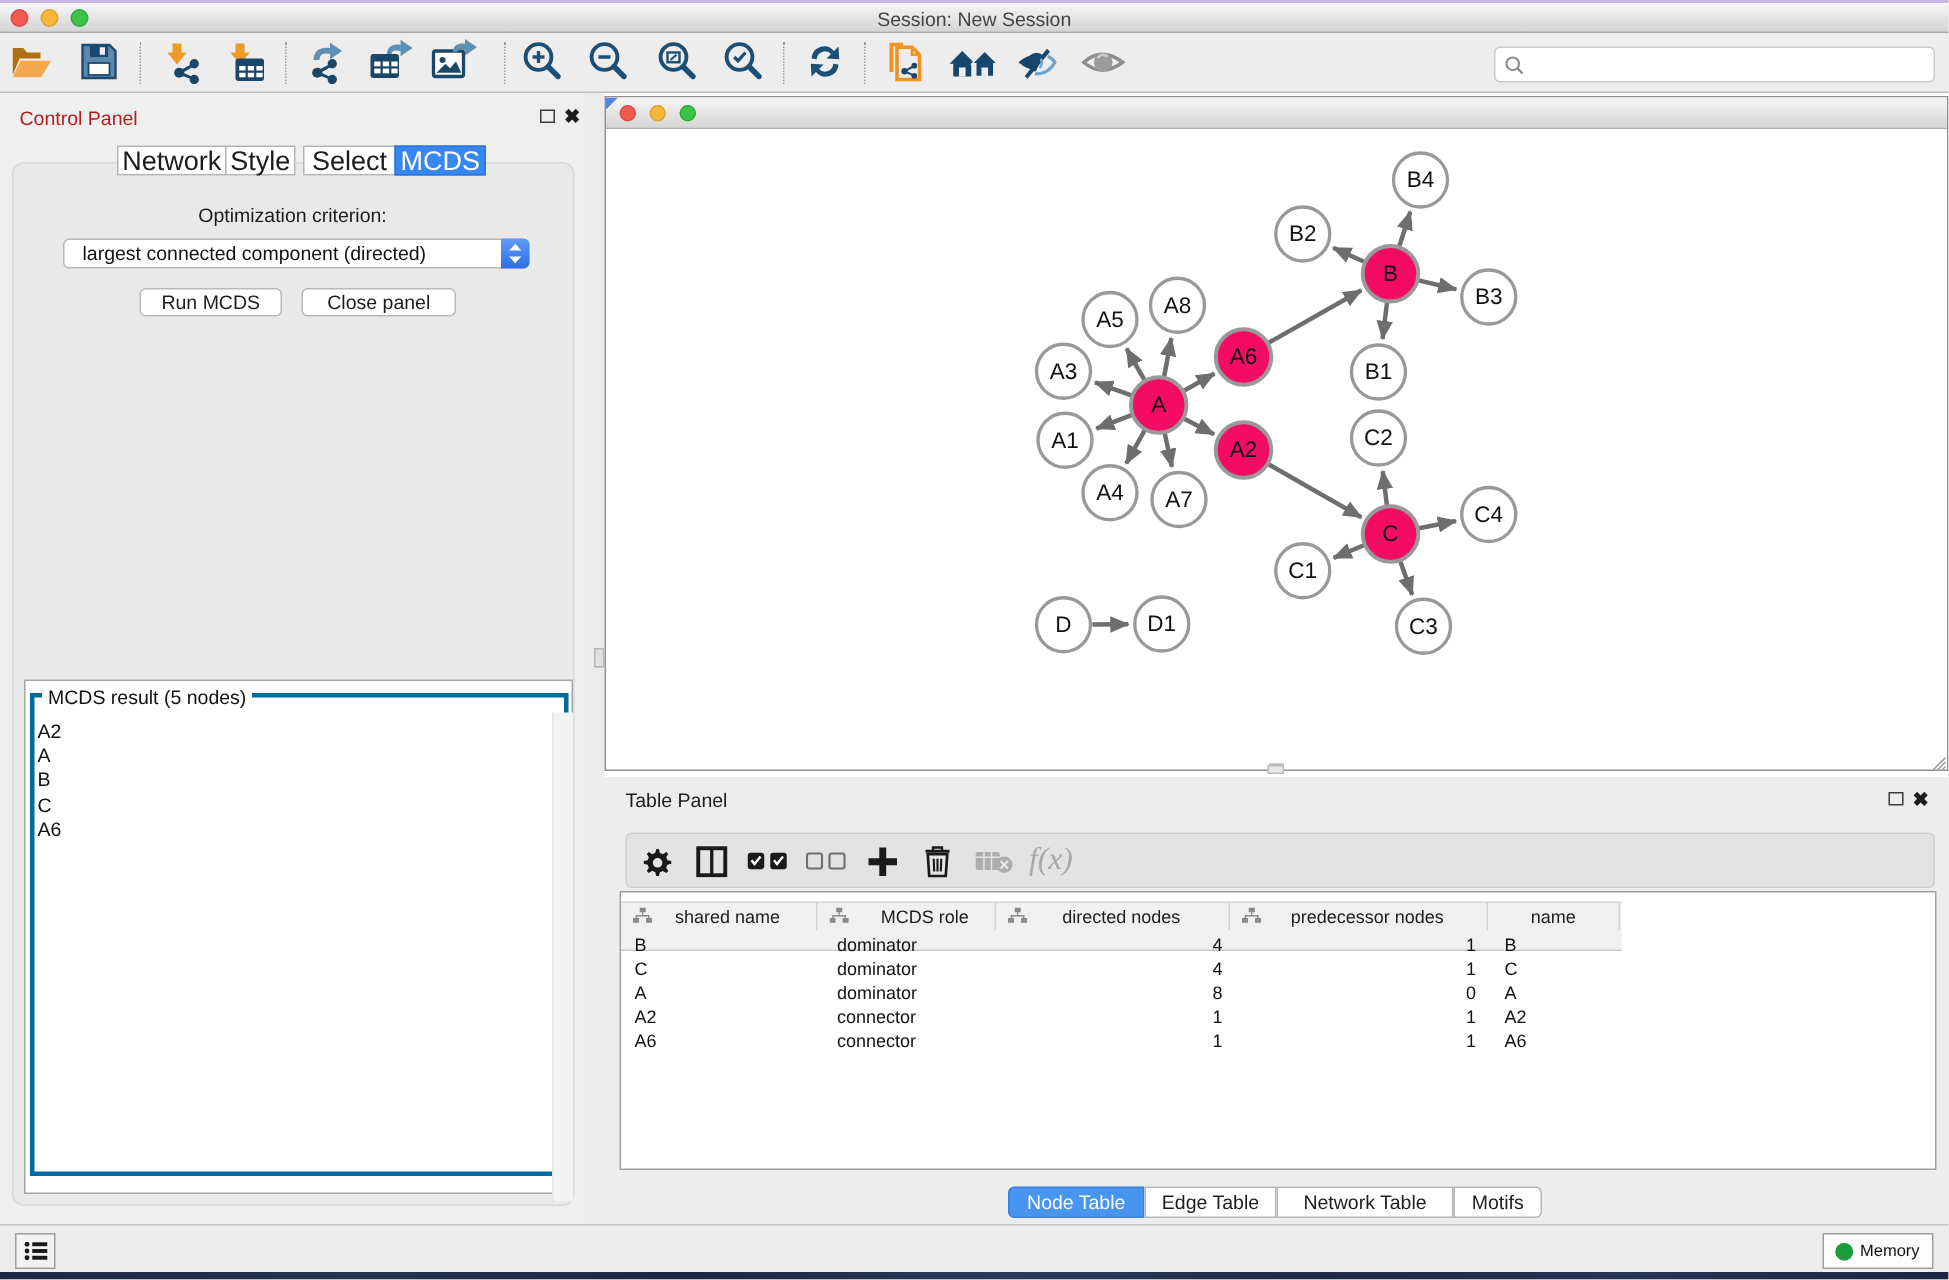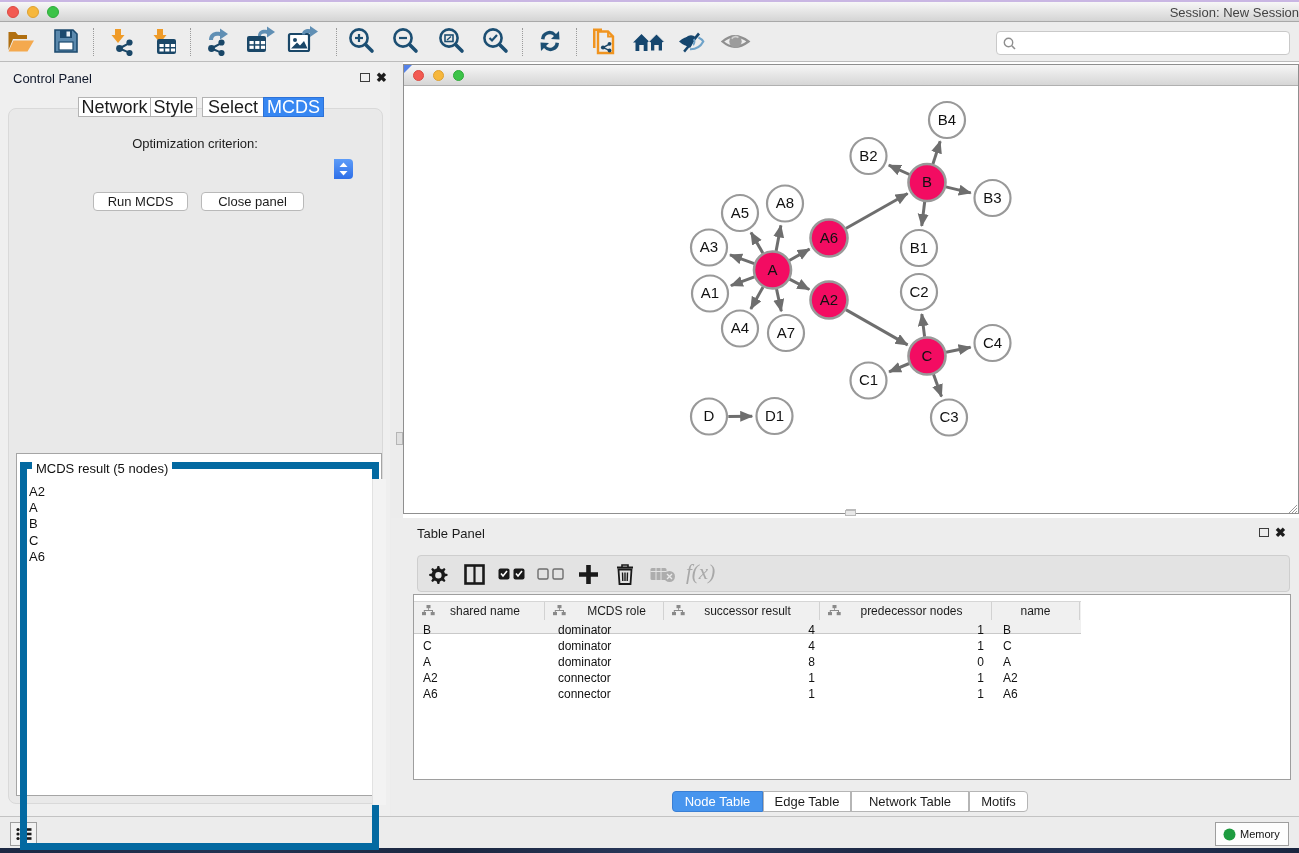--- a/index.html
+++ b/index.html
@@ -2,38 +2,38 @@
 <html><head><meta charset="utf-8">
 <style>
 *{margin:0;padding:0;box-sizing:border-box}
 html,body{width:1299px;height:853px;overflow:hidden}
 body{font-family:"Liberation Sans",sans-serif;background:#ececec;position:relative}
 .abs{position:absolute}
 
 #lav{left:0;top:0;width:1299px;height:2px;background:#c9b6e3}
 #titlebar{left:0;top:2px;width:1299px;height:20px;background:linear-gradient(#f7f7f7,#d4d4d4);border-bottom:1px solid #a9a9a9}
 .tl{position:absolute;border-radius:50%}
-#title{left:0;top:5px;width:1299px;text-align:right;font-size:13px;color:#434343}
+#title{left:0;top:5px;width:1299px;text-align:center;font-size:13px;color:#434343}
 #toolbar{left:0;top:23px;width:1299px;height:39px;background:#ededed;border-bottom:1px solid #bcbcbc}
 .sep{position:absolute;top:5px;height:28px;width:0;border-left:1px dotted #9b9b9b}
 .ticon{position:absolute;top:3px}
 #search{left:996px;top:8px;width:294px;height:24px;background:#fff;border:1px solid #c9c9c9;border-radius:4px}
 
 #leftpanel{left:0;top:62px;width:390px;height:754px;background:#efefef}
-#cptitle{left:13px;top:9px;font-size:13px;color:#0f172a}
+#cptitle{left:13px;top:9px;font-size:13px;color:#b91c1c}
 .wsq{position:absolute;width:10px;height:9px;border:1.5px solid #3c3c3c}
 .wx{position:absolute;font-size:13px;font-weight:bold;color:#1c1c1c}
 .tab{position:absolute;z-index:3;top:35px;height:20px;background:#fff;border:1px solid #b3b3b3;font-size:18px;color:#1c1c1c;text-align:center;line-height:18px}
 #innerpanel{z-index:1;left:8px;top:46px;width:375px;height:696px;background:#e9e9e9;border:1px solid #d9d9d9;border-radius:8px}
 #optlabel{z-index:2;left:0;top:74px;width:390px;text-align:center;font-size:13px;color:#1c1c1c}
 #combo{z-index:2;left:42px;top:97px;width:311px;height:20px;background:#fff;border:1px solid #b9b9b9;border-radius:4px;font-size:13px;color:#111;padding-left:12px;line-height:18px}
 #stepper{z-index:2;left:334px;top:97px;width:19px;height:20px;background:linear-gradient(#5d9cf8,#2e6fe8);border-radius:0 4px 4px 0}
 .btn{position:absolute;z-index:2;top:130px;height:19px;background:#fff;border:1px solid #b9b9b9;border-radius:4px;font-size:13px;color:#1c1c1c;text-align:center;line-height:17px}
 #resultbox{z-index:2;left:16px;top:391px;width:366px;height:343px;background:#fff;border:1px solid #a5a5a5}
-#fieldset{left:3px;top:8px;width:359px;height:388px;border:7px solid #0369a1}
+#fieldset{left:3px;top:8px;width:359px;height:322px;border:3px solid #0369a1}
 #fslabel{left:5px;top:-8px;background:#fff;padding:0 4px;font-size:13px;color:#111}
 #mcdslist{left:2px;top:15px;font-size:13px;color:#111;line-height:16.2px}
 #gutter{left:345px;top:10px;width:14px;height:326px;background:#f3f3f3;border-left:1px solid #e2e2e2}
 
 #desktop{left:403px;top:62px;width:896px;height:456px;background:#fff}
 #netwin{left:403px;top:64px;width:896px;height:450px;background:#fff;border:1px solid #8f8f8f}
 #nettitle{left:0;top:0;width:894px;height:21px;background:linear-gradient(#f6f6f6,#d6d6d6);border-bottom:1px solid #b0b0b0}
 #netname{left:0;top:4px;width:894px;text-align:center;font-size:13px;color:#2e2e2e}
 #graph{left:0;top:21px}
 #graph text{font-size:15px;fill:#111;text-anchor:middle;dominant-baseline:middle;font-family:"Liberation Sans",sans-serif}
@@ -202,20 +202,21 @@
 <div class="abs" id="leftpanel">
   <div class="abs" id="cptitle">Control Panel</div>
   <div class="wsq" style="left:360px;top:11px"></div>
   <div class="wx" style="left:376px;top:8px">✖</div>
   <div class="tab" style="left:78px;width:73px">Network</div>
   <div class="tab" style="left:150px;width:47px">Style</div>
   <div class="tab" style="left:202px;width:62px">Select</div>
   <div class="tab" style="left:263px;width:61px;background:#3787f2;border-color:#2d72d8;color:#fff">MCDS</div>
   <div class="abs" id="innerpanel"></div>
   <div class="abs" id="optlabel">Optimization criterion:</div>
+  <div class="abs" id="combo">largest connected component (directed)</div>
   <div class="abs" id="stepper">
       <svg style="position:absolute;left:3px;top:2px" width="13" height="16">
         <path d="M2.5,6 L6.5,1.5 L10.5,6 z" fill="#fff"></path>
         <path d="M2.5,10 L6.5,14.5 L10.5,10 z" fill="#fff"></path>
       </svg>
     </div>
   <div class="btn" style="left:93px;width:95px">Run MCDS</div>
   <div class="btn" style="left:201px;width:103px">Close panel</div>
   <div class="abs" id="resultbox">
     <div class="abs" id="fieldset">
@@ -377,21 +378,21 @@
               <path d="M6,3 L6.8,3 L6.8,5 L11,5 L11,7 L10,7 L10,6 L2.8,6 L2.8,7 L1.8,7 L1.8,5 L6,5 z"></path>
             </g>
           </svg><span style="margin-left:25px">MCDS role</span></div>
       <div class="hcell" style="left:250px;width:156px"><svg class="hicon" width="13" height="11">
             <g fill="#8a8a8a">
               <rect x="4.5" y="0" width="4" height="3.2"></rect>
               <rect x="0" y="7" width="4" height="3.2"></rect>
               <rect x="8.7" y="7" width="4" height="3.2"></rect>
               <path d="M6,3 L6.8,3 L6.8,5 L11,5 L11,7 L10,7 L10,6 L2.8,6 L2.8,7 L1.8,7 L1.8,5 L6,5 z"></path>
             </g>
-          </svg><span style="margin-left:12px">successor result</span></div>
+          </svg><span style="margin-left:12px">directed nodes</span></div>
       <div class="hcell" style="left:406px;width:172px"><svg class="hicon" width="13" height="11">
             <g fill="#8a8a8a">
               <rect x="4.5" y="0" width="4" height="3.2"></rect>
               <rect x="0" y="7" width="4" height="3.2"></rect>
               <rect x="8.7" y="7" width="4" height="3.2"></rect>
               <path d="M6,3 L6.8,3 L6.8,5 L11,5 L11,7 L10,7 L10,6 L2.8,6 L2.8,7 L1.8,7 L1.8,5 L6,5 z"></path>
             </g>
           </svg><span style="margin-left:12px">predecessor nodes</span></div>
       <div class="hcell" style="left:578px;width:88px">name</div>
     </div>

